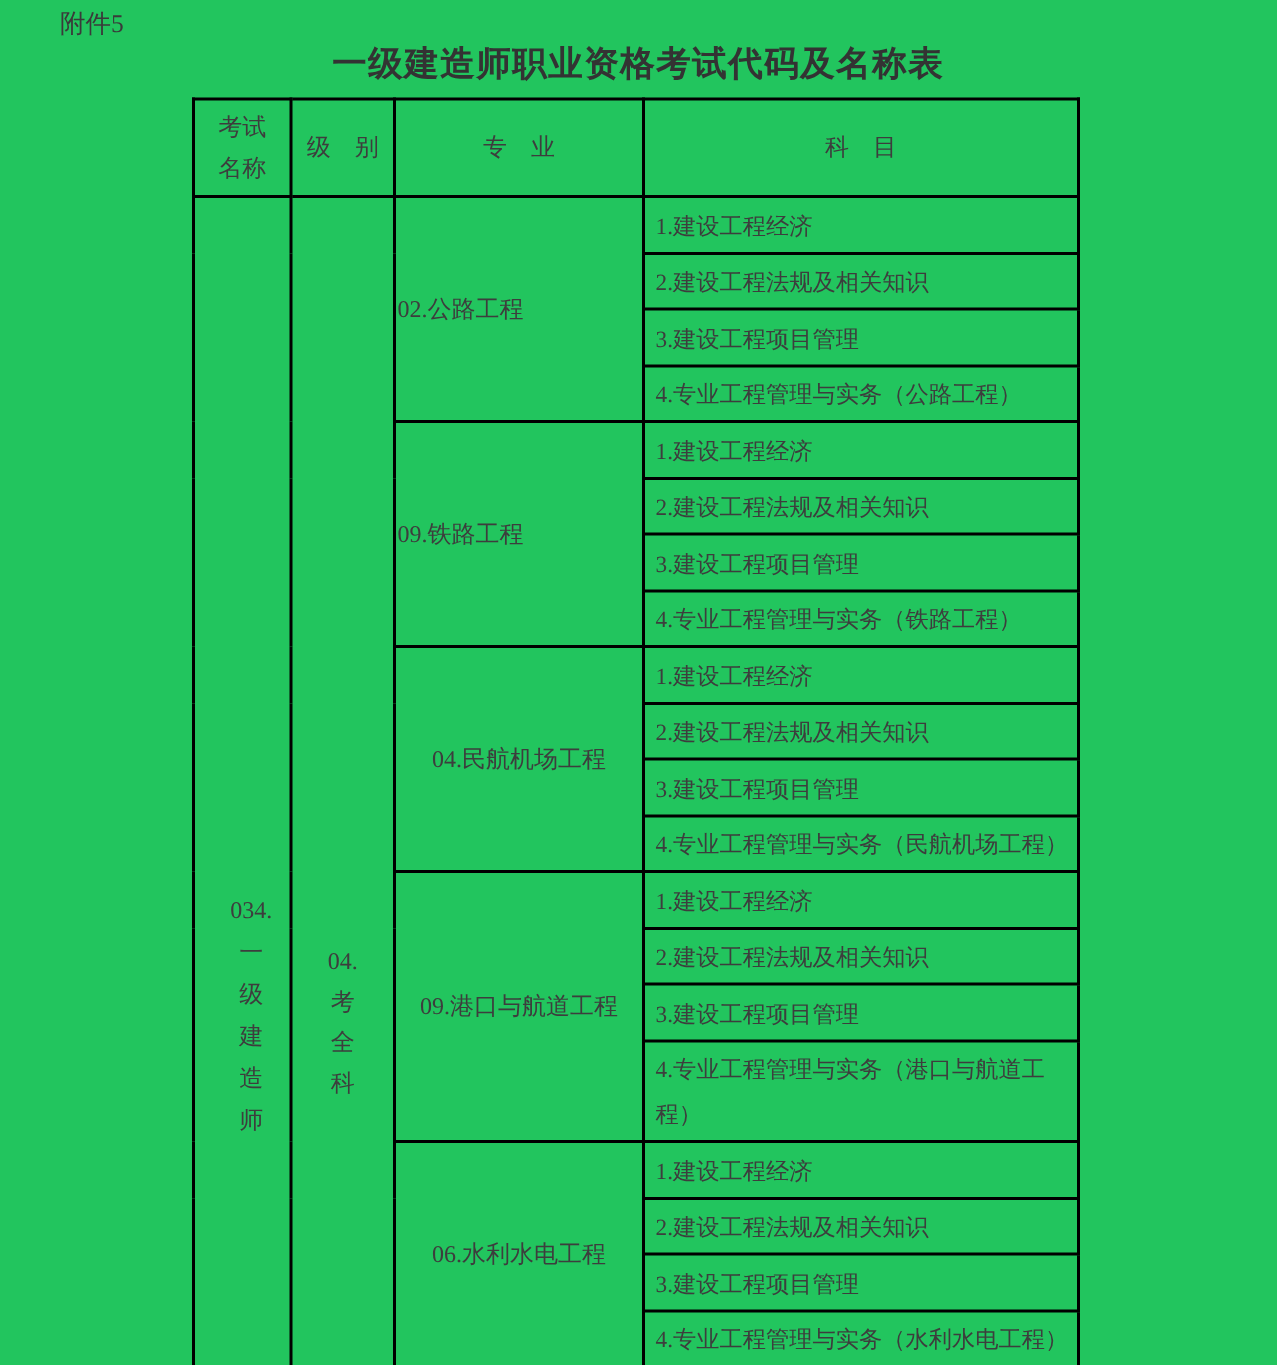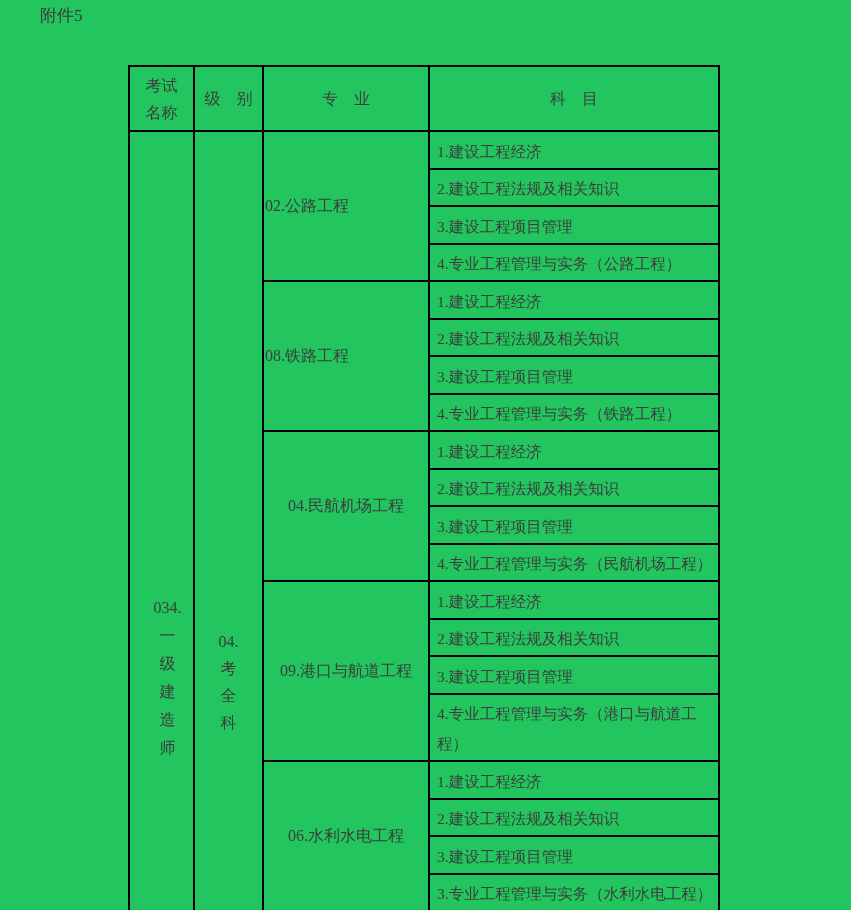--- a/index.html
+++ b/index.html
@@ -45,20 +45,21 @@
   .exam-block  { margin-top:462px;padding-left:12px; }
   .level-block { margin-top:496px; }
 </style>
 </head>
 <body>
 
 <div class="page">
 
   <div class="attachment">附件5</div>
 
+  <h1 class="title">一级建造师职业资格考试代码及名称表</h1>
 
   <table class="grid">
     <colgroup>
       <col style="width:65px">
         <col style="width:69px">
         <col style="width:166px">
         <col style="width:290px">
     </colgroup>
     <thead>
       <tr>
@@ -98,21 +99,21 @@
         <td class="subject">2.建设工程法规及相关知识</td>
       </tr>
       <tr class="r">
         <td class="subject">3.建设工程项目管理</td>
       </tr>
       <tr class="r">
         <td class="subject">4.专业工程管理与实务（公路工程）</td>
       </tr>
 
       <tr class="r">
-        <td class="major left" rowspan="4">08.铁路工程</td>
+        <td class="major left" rowspan="4">09.铁路工程</td>
         <td class="subject">1.建设工程经济</td>
       </tr>
       <tr class="r">
         <td class="subject">2.建设工程法规及相关知识</td>
       </tr>
       <tr class="r">
         <td class="subject">3.建设工程项目管理</td>
       </tr>
       <tr class="r">
         <td class="subject">4.专业工程管理与实务（铁路工程）</td>
@@ -150,18 +151,18 @@
         <td class="major center" rowspan="4">06.水利水电工程</td>
         <td class="subject">1.建设工程经济</td>
       </tr>
       <tr class="r">
         <td class="subject">2.建设工程法规及相关知识</td>
       </tr>
       <tr class="r">
         <td class="subject">3.建设工程项目管理</td>
       </tr>
       <tr class="r">
-        <td class="subject">3.专业工程管理与实务（水利水电工程）</td>
+        <td class="subject">4.专业工程管理与实务（水利水电工程）</td>
       </tr>
     </tbody>
   </table>
 
 </div>
 
 </body></html>

